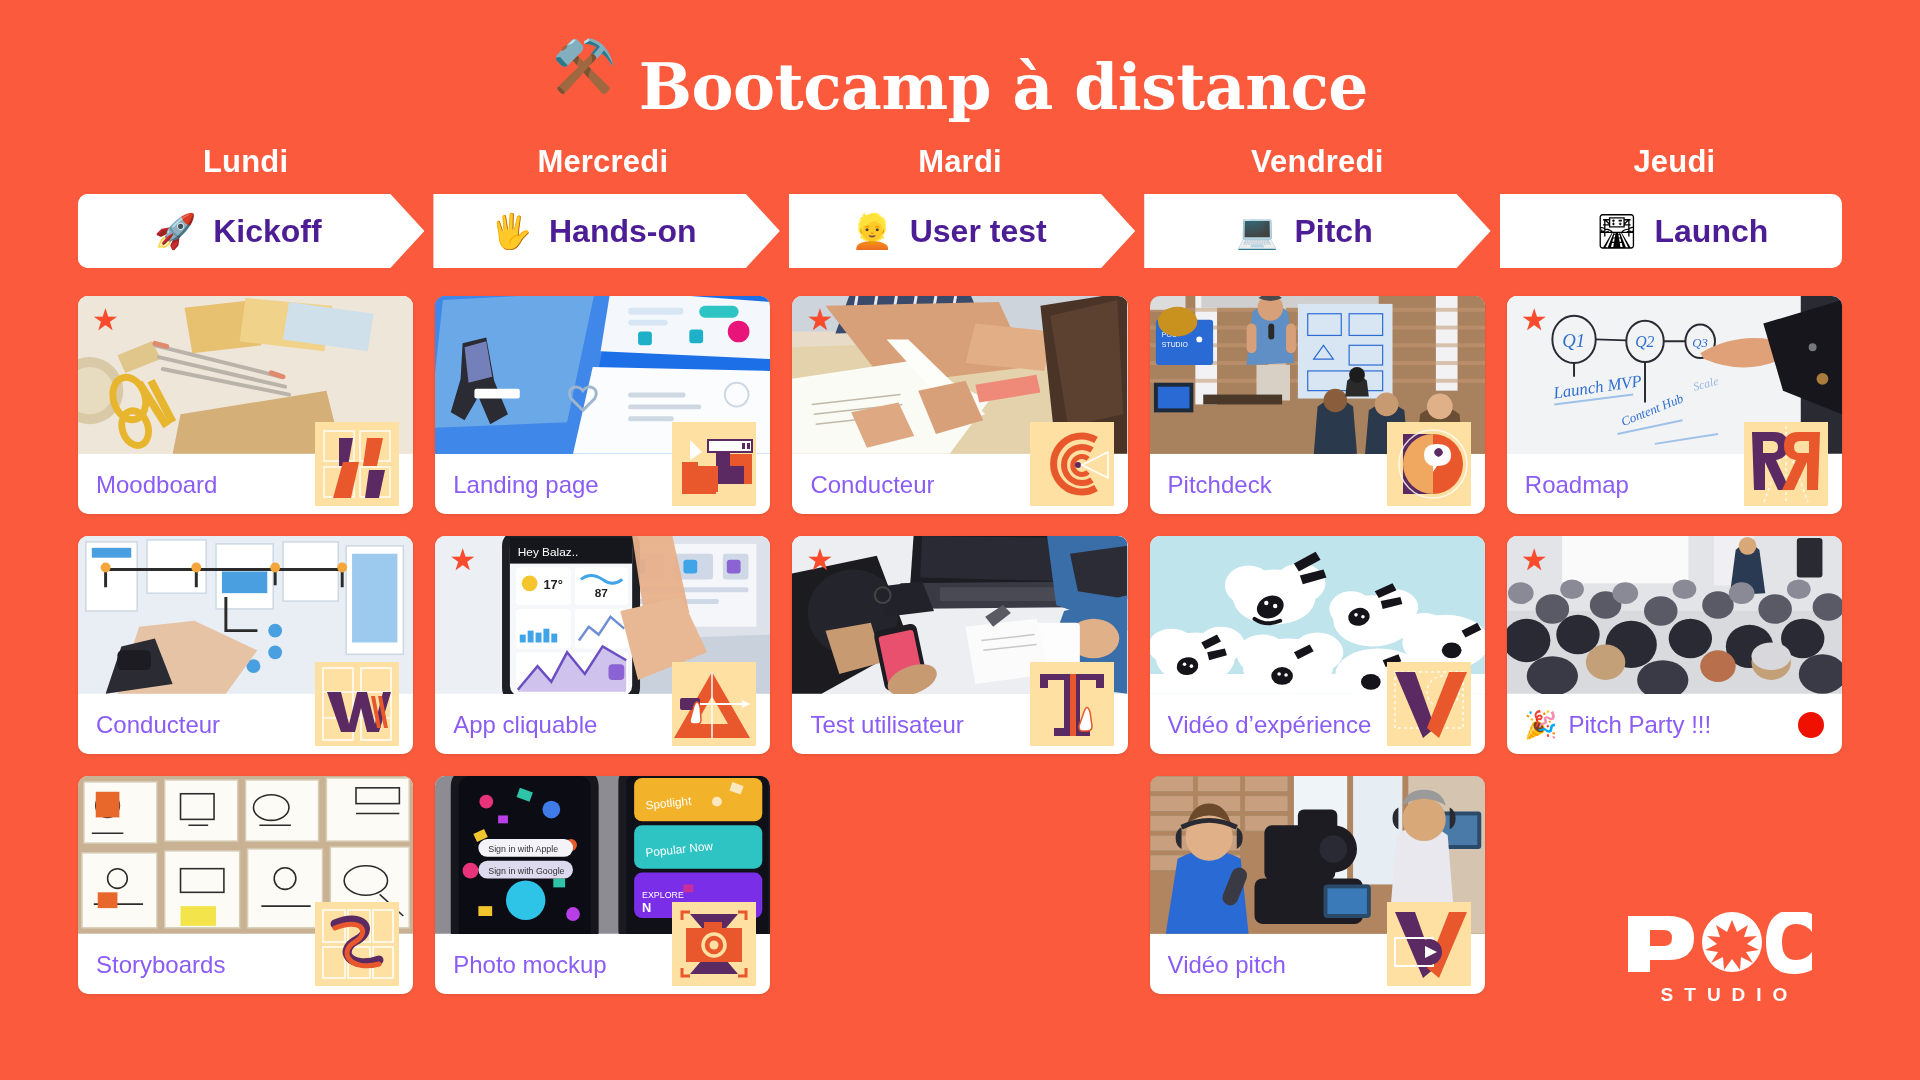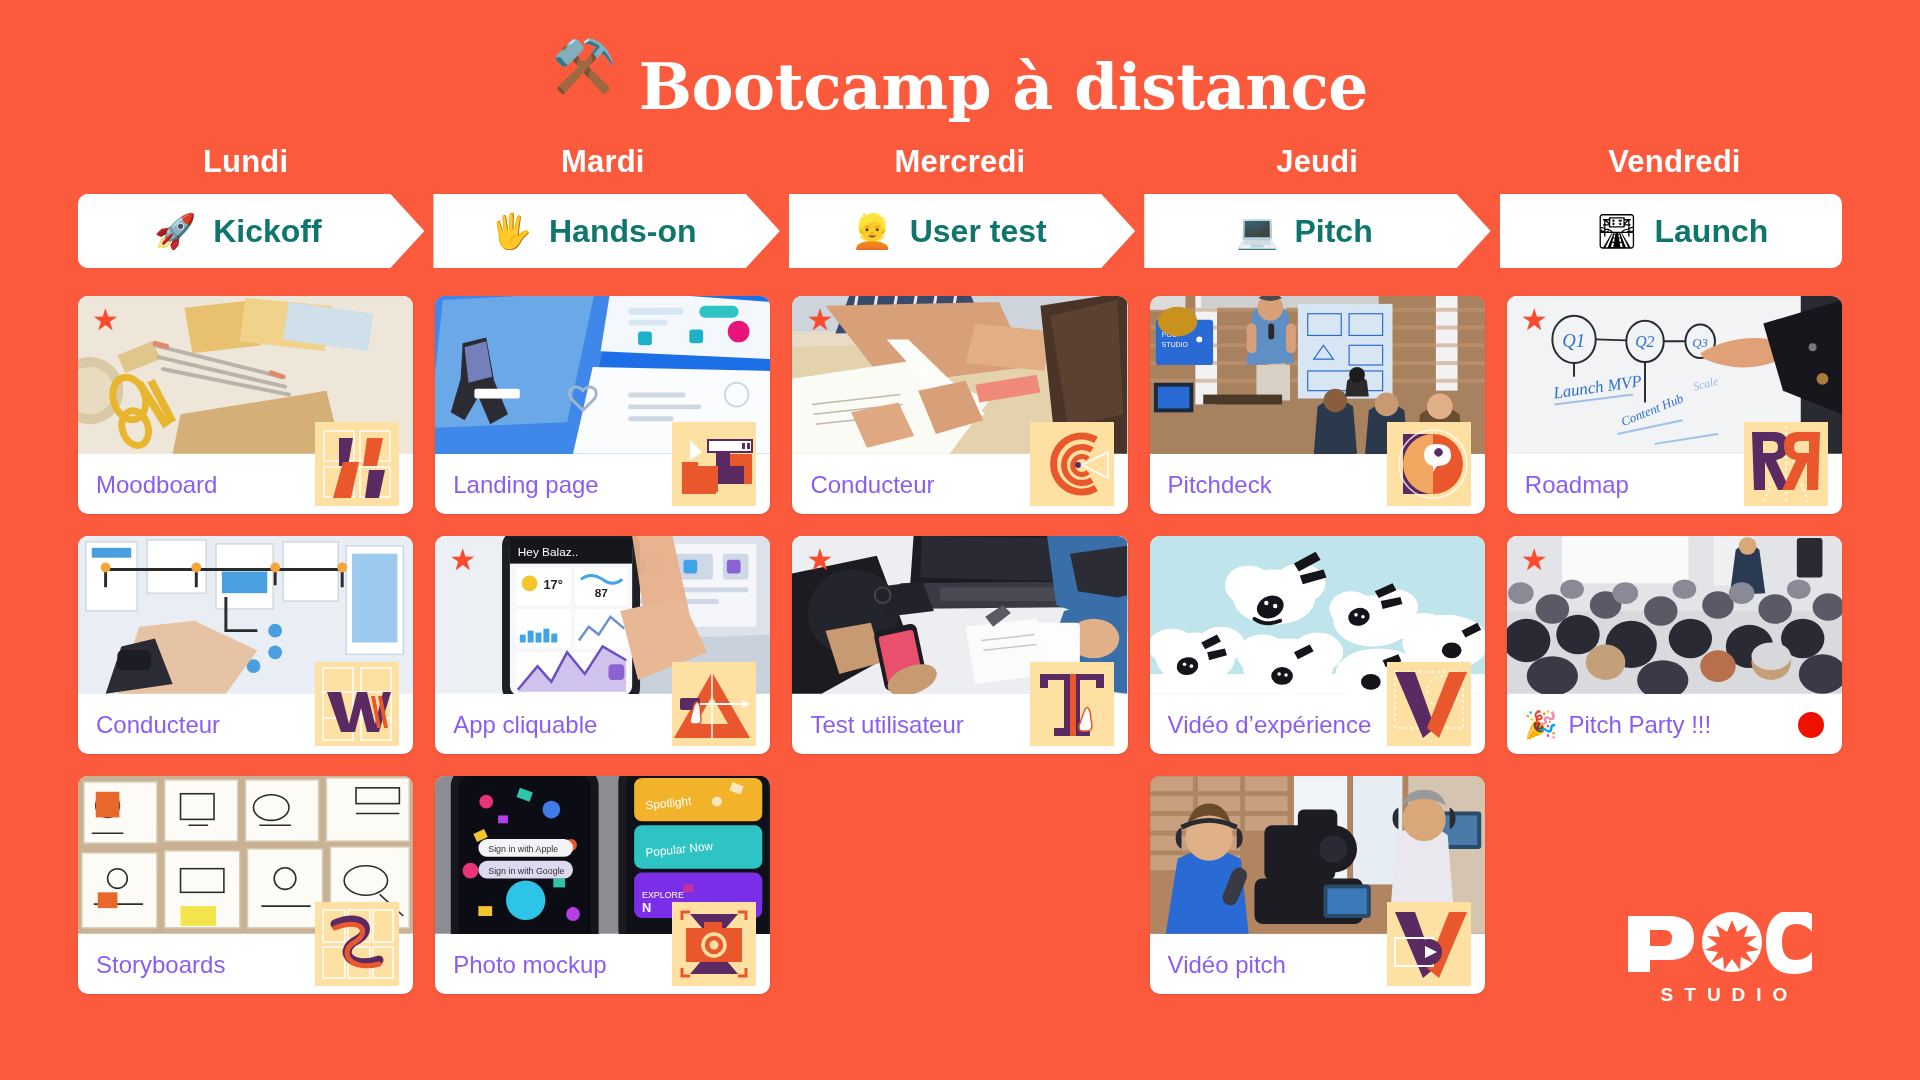--- a/index.html
+++ b/index.html
@@ -99,21 +99,21 @@
     width: 0; height: 0;
     border-top: 37px solid transparent;
     border-bottom: 37px solid transparent;
     border-left: 0 solid transparent;
   }
   .stage-emoji {
     font-size: 34px;
     line-height: 1;
   }
   .stage-label {
-    color: #0f766e;
+    color: #4c1d95;
     font-size: 32px;
     font-weight: 700;
     white-space: nowrap;
   }
 
   
   .board {
     display: flex;
     padding: 22px 78px 0 78px;
     gap: 22px;
@@ -219,24 +219,24 @@
 </head>
 <body>
 
 <div class="title-bar">
   <span class="title-emoji">⚒️</span>
   <h1 class="title-text">Bootcamp à distance</h1>
 </div>
 
 <div class="days-row">
   <div class="day-label">Lundi</div>
+  <div class="day-label">Mercredi</div>
   <div class="day-label">Mardi</div>
-  <div class="day-label">Mercredi</div>
+  <div class="day-label">Vendredi</div>
   <div class="day-label">Jeudi</div>
-  <div class="day-label">Vendredi</div>
 </div>
 
 <div class="stage-row">
   <div class="stage first">
     <span class="stage-emoji">🚀</span>
     <span class="stage-label">Kickoff</span>
   </div>
   <div class="stage">
     <span class="stage-emoji">🖐</span>
     <span class="stage-label">Hands-on</span>

